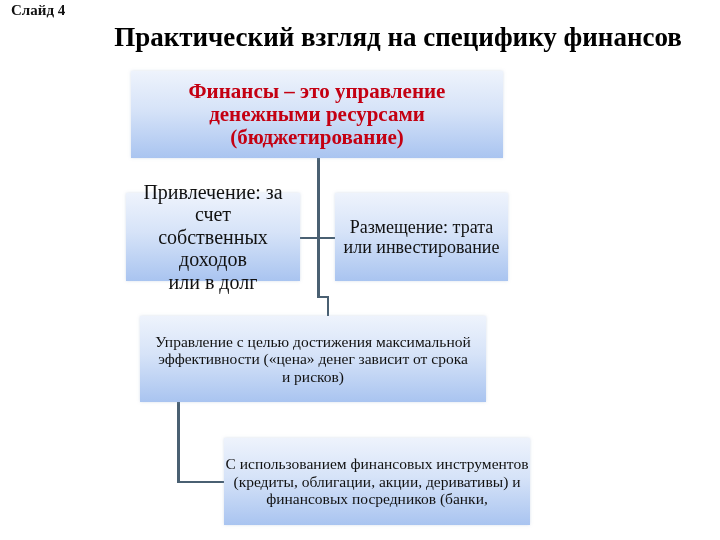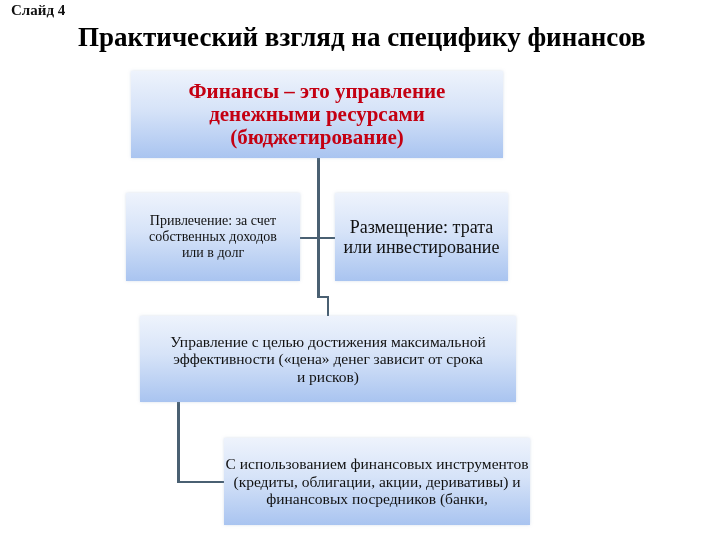--- a/index.html
+++ b/index.html
@@ -7,37 +7,37 @@
       width: 720px; height: 540px; position: relative; overflow: hidden;
       background: #ffffff;
       font-family: "Liberation Serif", "DejaVu Serif", serif;
     }
     .slide-label {
       position: absolute; left: 11px; top: 2px;
       font-size: 15px; font-weight: bold; color: #111;
     }
     .title {
       position: absolute; left: 78px; top: 22px; width: 640px;
-      font-size: 27px; font-weight: bold; color: #000; white-space: nowrap;
+      font-size: 27px; font-weight: bold; color: #000; white-space: nowrap; text-align: center;
     }
     .box {
       position: absolute;
       background: linear-gradient(to bottom, #eef3fc 0%, #d6e3f8 45%, #a9c4f0 100%);
       box-shadow: 0 0 3px rgba(150,170,200,0.35);
       display: flex; align-items: center; justify-content: center;
       text-align: center; color: #111; line-height: 1.12;
     }
     .box span { display: block; }
     .box-top {
       left: 131px; top: 71px; width: 372px; height: 87px;
       color: #c40012; font-weight: bold; font-size: 21px; line-height: 1.1;
     }
-    .box-left { left: 126px; top: 193px; width: 174px; height: 88px; font-size: 14px; }
+    .box-left { left: 126px; top: 193px; width: 174px; height: 88px; font-size: 20px; }
     .box-right { left: 335px; top: 193px; width: 173px; height: 88px; font-size: 18px; }
-    .box-mid { left: 140px; top: 316px; width: 376px; height: 86px; font-size: 15.5px; }
+    .box-mid { left: 140px; top: 316px; width: 346px; height: 86px; font-size: 15.5px; }
     .box-bottom { left: 224px; top: 438px; width: 306px; height: 87px; font-size: 15.5px; }
     .line { position: absolute; background: #4a6072; }
   </style>
 </head>
 <body>
 
 <div class="slide-label">Слайд 4</div>
 <div class="title">Практический взгляд на специфику финансов</div>
 
 <div class="line" style="left:317px; top:158px; width:3px; height:140px;"></div>

